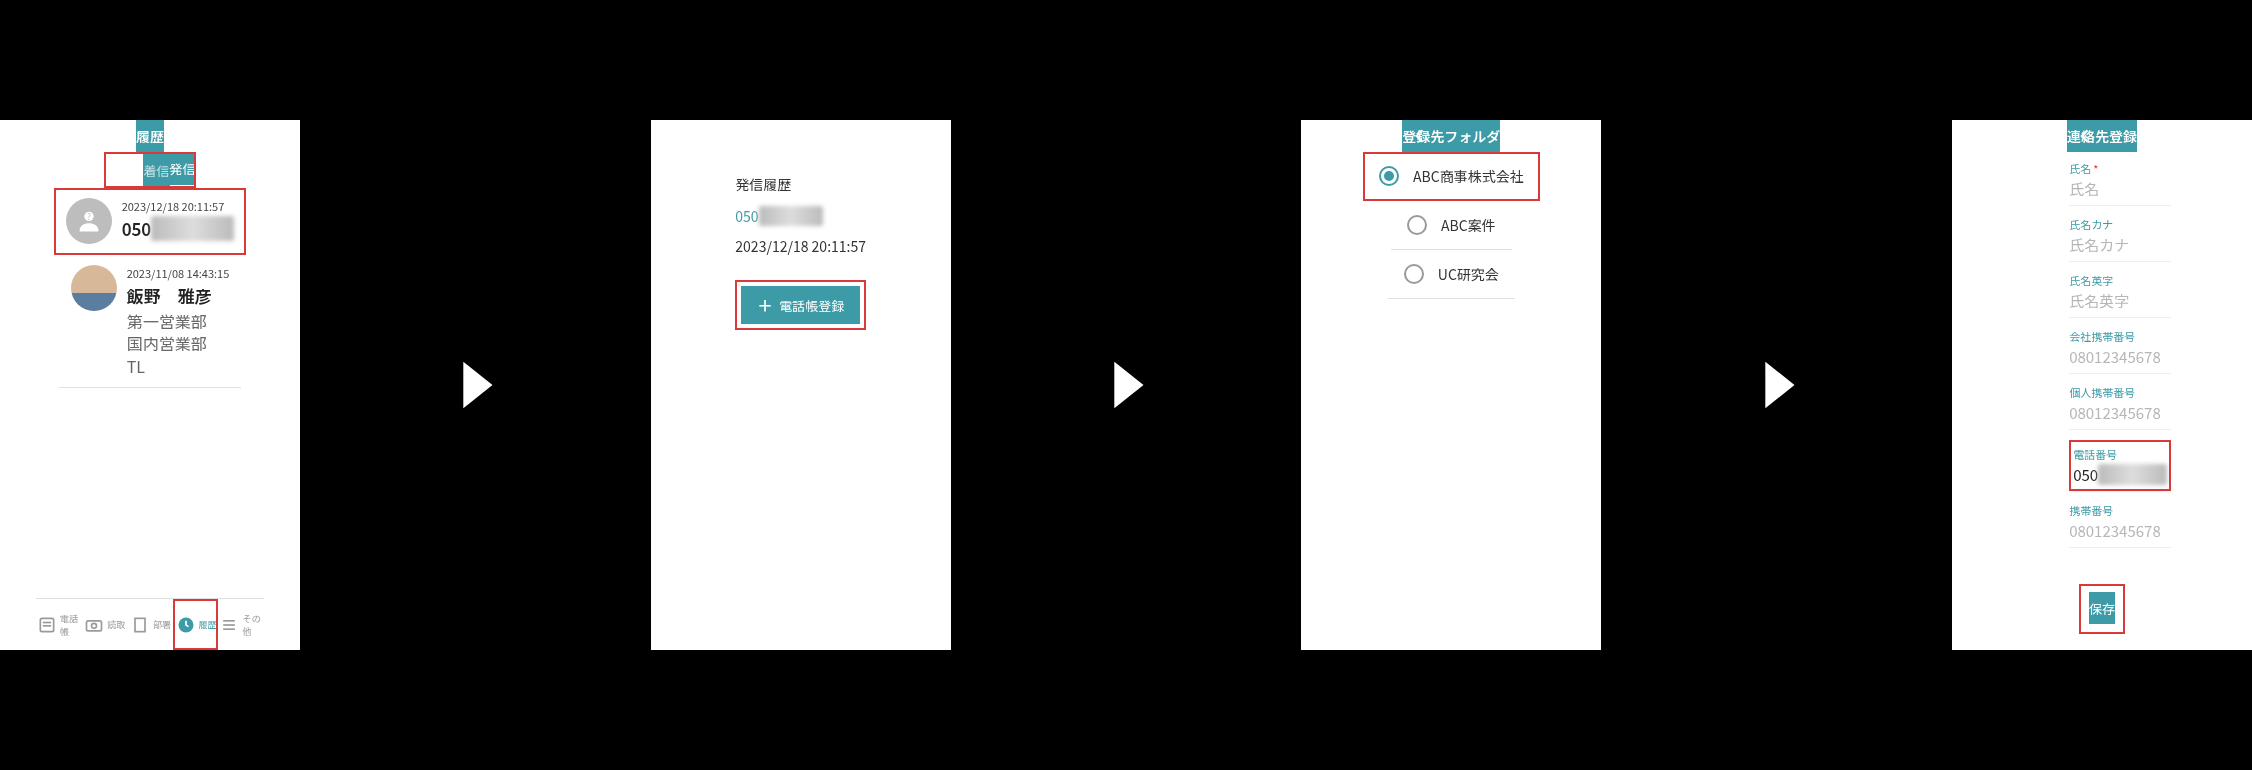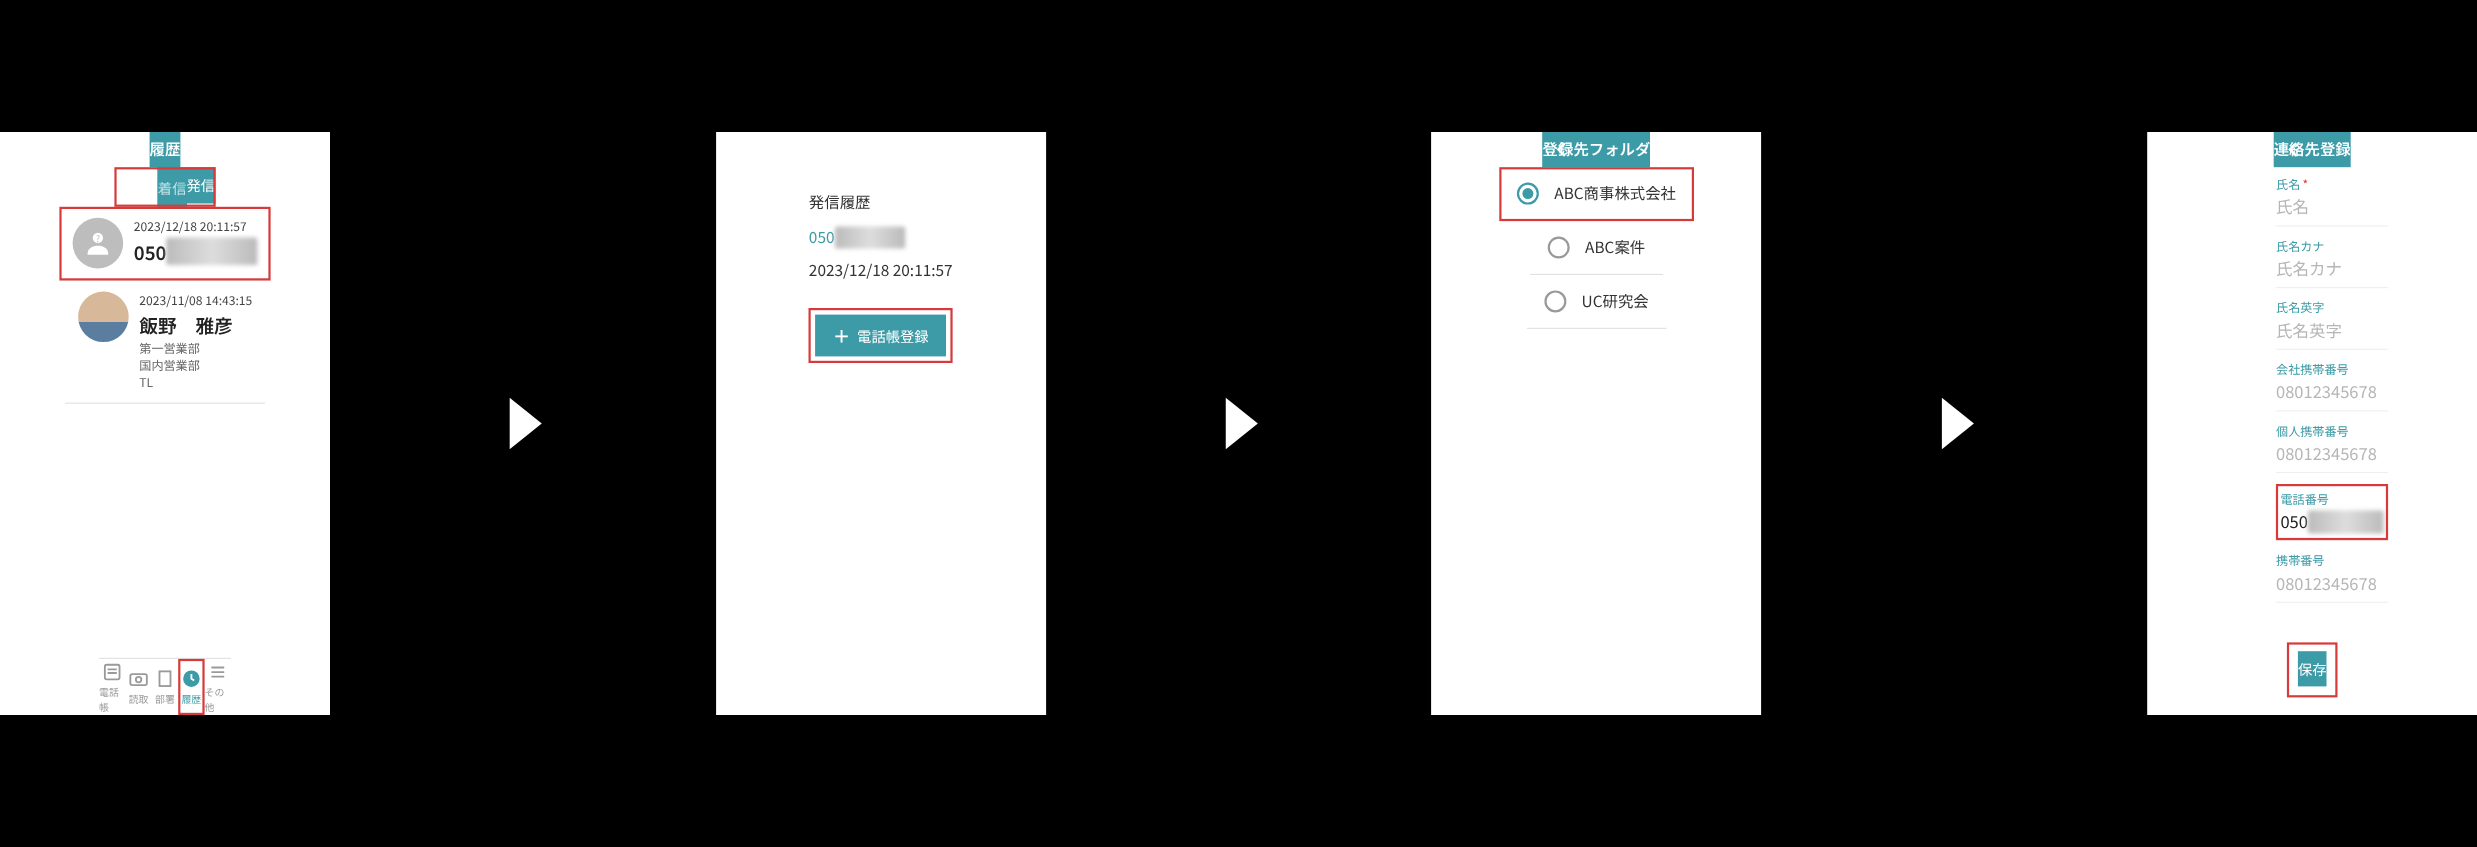--- a/index.html
+++ b/index.html
@@ -114,40 +114,40 @@
     color: #fff;
     font-size: 20px;
     flex-shrink: 0;
   }
   .avatar.photo {
     background: linear-gradient(180deg,#d7b899 0%,#d7b899 60%,#5a7da0 60%,#5a7da0 100%);
   }
   .entry .meta { flex:1; min-width:0; }
   .entry .ts { font-size: 11px; color: #444; }
   .entry .main { font-size: 17px; font-weight: 600; color:#222; margin-top:2px; }
-  .entry .sub { font-size: 11px; color: #666; margin-top:2px; line-height:1.4; }
+  .entry .sub { font-size: 16px; color: #666; margin-top:2px; line-height:1.4; }
   .blur {
     display: inline-block;
     background: linear-gradient(90deg,#bbb,#ddd,#bbb);
     filter: blur(2px);
     color: transparent;
     border-radius:2px;
   }
   
   .bottomnav {
     margin-top: auto;
     height: 52px;
     border-top: 1px solid var(--divider);
     display: flex;
     background: #fff;
   }
   .bottomnav .nav {
     flex:1;
     display:flex;
-    flex-direction: column;
+    flex-direction: row;
     align-items:center;
     justify-content:center;
     gap:2px;
     color:#9a9a9a;
     cursor:pointer;
   }
   .bottomnav .nav.active { color: var(--teal); }
   .bottomnav .nav .ic { width:22px; height:20px; display:flex; align-items:center; justify-content:center; }
   .bottomnav .nav .lbl { font-size:9px; }
   

